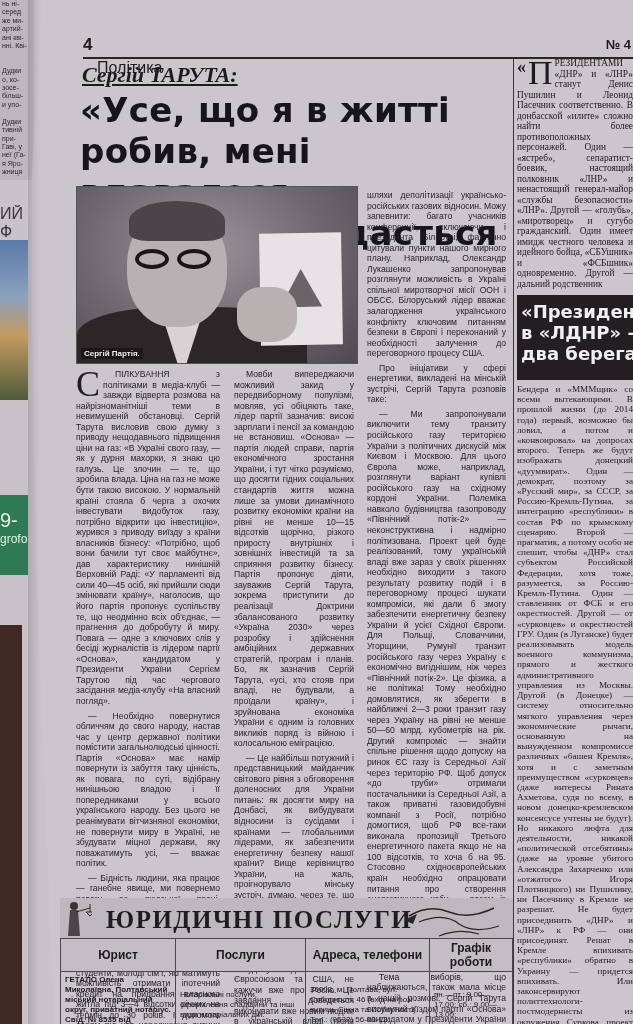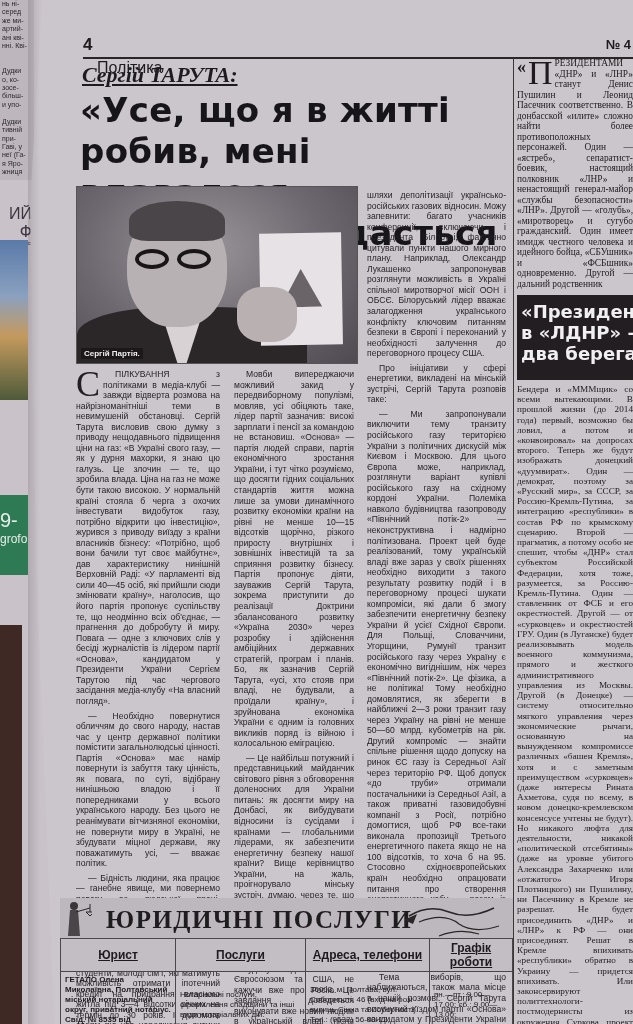--- a/index.html
+++ b/index.html
@@ -1,19 +1,19 @@
 <!DOCTYPE html>
 <html><head>
 <meta charset="utf-8">
 <style>
   html, body { margin:0; padding:0; }
   body { width:633px; height:1024px; overflow:hidden; position:relative; background:#4a3530; font-family:"Liberation Sans", sans-serif; color:#1e1b1f; }
   .bg-paper-left { position:absolute; left:0; top:0; width:60px; height:1024px; background:#c9c2c8; }
   .bg-left-text { position:absolute; left:0; top:0; width:32px; height:180px; background:#bdb6bd; font-size:7px; line-height:8.4px; color:#2d2a2f; overflow:hidden; padding-left:2px; }
-  .bg-left-banner { position:absolute; left:0; top:205px; width:32px; height:40px; font-size:8px; color:#3a3540; overflow:hidden;text-align:right; }
+  .bg-left-banner { position:absolute; left:0; top:205px; width:32px; height:40px; font-size:8px; color:#3a3540; overflow:hidden; }
   .bg-left-photo { position:absolute; left:0; top:240px; width:28px; height:160px; background:linear-gradient(180deg,#5a7aa8 0%,#8aa1c0 35%,#c49a5e 60%,#4e5a3a 100%); }
   .bg-left-green { position:absolute; left:0; top:495px; width:28px; height:80px; background:#2e7a55; color:#e5efe8; font-size:14px; overflow:hidden; }
   .bg-left-dark { position:absolute; left:0; top:625px; width:22px; height:399px; background:#3e2925; }
   .page { position:absolute; left:30px; top:0; width:603px; height:1024px; background:#cbc5cc; clip-path:polygon(2% 0,100% 0,100% 100%,4% 100%,1% 55%,0 20%); }
   .page-shadow { position:absolute; left:28px; top:0; width:12px; height:1024px; background:linear-gradient(90deg,rgba(0,0,0,0.12),rgba(0,0,0,0)); }
 
   .hdr { position:absolute; left:83px; top:35px; width:550px; height:22px; border-bottom:2px solid #2a2628; }
   .hdr-num { position:absolute; left:0; top:0; font-size:17px; font-weight:bold; }
   .hdr-section { position:absolute; left:14px; top:0; font-size:16px;margin-top:24px; }
   .hdr-right { position:absolute; right:2px; top:2px; font-size:13px; font-weight:bold; }
@@ -49,21 +49,21 @@
   .side-banner { background:#221e22; color:#f2eff2; font-family:"DejaVu Sans", sans-serif; font-weight:bold; font-size:18px; line-height:21px; padding:6px 4px 4px 4px; margin:6px 0 4px 0; white-space:nowrap; overflow:hidden; height:85px; box-sizing:border-box; }
   .side-body { font-family:"Liberation Serif", serif; font-size:9.2px; line-height:10.2px; text-align:justify; }
   .side-body p { margin:0; text-indent:10px; }
 
   .legal { position:absolute; left:60px; top:898px; width:494px; height:126px; }
   .legal-banner { position:absolute; left:0; top:0; width:453px; height:40px; background:#bdb7be; }
   .legal-title { position:absolute; left:46px; top:8px; font-family:"Liberation Serif", serif; font-weight:bold; font-size:25px; letter-spacing:1.5px; color:#1f1c20; }
   .themis { position:absolute; left:2px; top:0; width:30px; height:40px; }
   .quill { position:absolute; right:4px; top:4px; width:110px; height:40px; }
   table.legal-table { position:absolute; left:0; top:40px; width:453px; border-collapse:collapse; font-size:8px; }
-  .legal-table th { font-size:12px; font-weight:bold; border:1px solid #4b464b; padding:2px 3px; background:#c3bdc4; height:24px;text-decoration:underline; }
+  .legal-table th { font-size:12px; font-weight:bold; border:1px solid #4b464b; padding:2px 3px; background:#c3bdc4; height:24px; }
   .legal-table td { border:1px solid #4b464b; padding:3px 4px; vertical-align:middle; line-height:10px; }
   .legal-table td.bold { font-weight:bold; }
 </style>
 </head>
 <body>
 
 <div class="bg-paper-left"></div>
 <div class="bg-left-text">
   <div>нь ні-</div>
     <div>серед</div>

